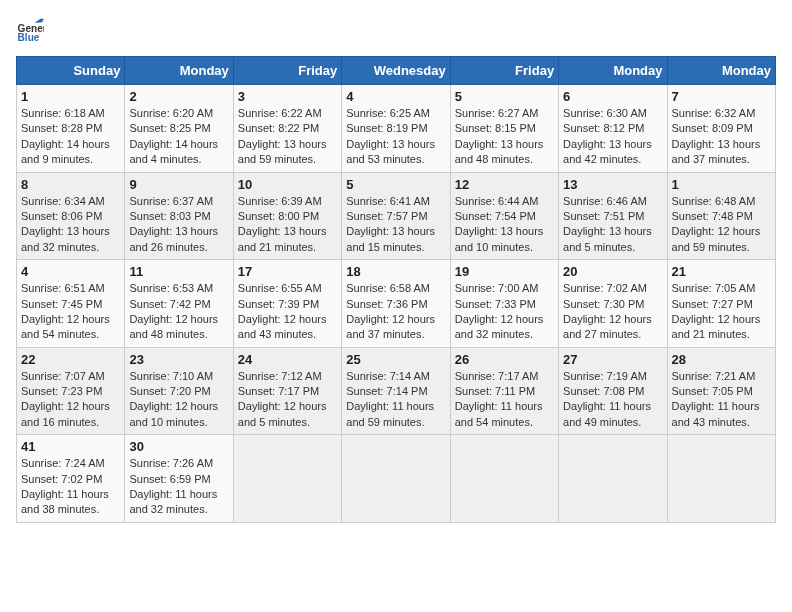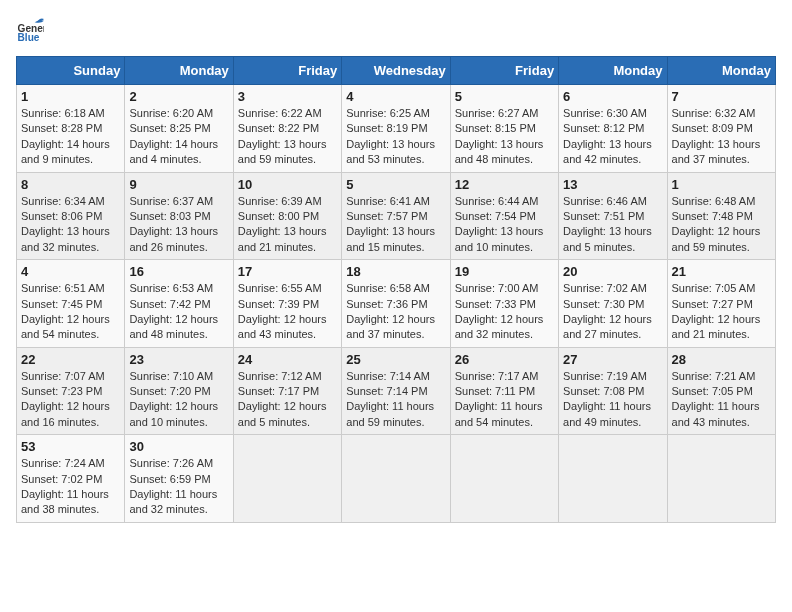--- a/index.html
+++ b/index.html
@@ -251,21 +251,21 @@
       <tr>
         <td>
         <span class="day-num">4</span>
         <div class="day-info">
           Sunrise: 6:51 AM<br>
           Sunset: 7:45 PM<br>
           Daylight: 12 hours and 54 minutes.
         </div>
       </td>
         <td>
-        <span class="day-num">16</span>
+        <span class="day-num">11</span>
         <div class="day-info">
           Sunrise: 6:53 AM<br>
           Sunset: 7:42 PM<br>
           Daylight: 12 hours and 48 minutes.
         </div>
       </td>
         <td>
         <span class="day-num">17</span>
         <div class="day-info">
           Sunrise: 6:55 AM<br>
@@ -359,21 +359,21 @@
         <span class="day-num">28</span>
         <div class="day-info">
           Sunrise: 7:21 AM<br>
           Sunset: 7:05 PM<br>
           Daylight: 11 hours and 43 minutes.
         </div>
       </td>
       </tr>
       <tr>
         <td>
-        <span class="day-num">53</span>
+        <span class="day-num">41</span>
         <div class="day-info">
           Sunrise: 7:24 AM<br>
           Sunset: 7:02 PM<br>
           Daylight: 11 hours and 38 minutes.
         </div>
       </td>
         <td>
         <span class="day-num">30</span>
         <div class="day-info">
           Sunrise: 7:26 AM<br>

